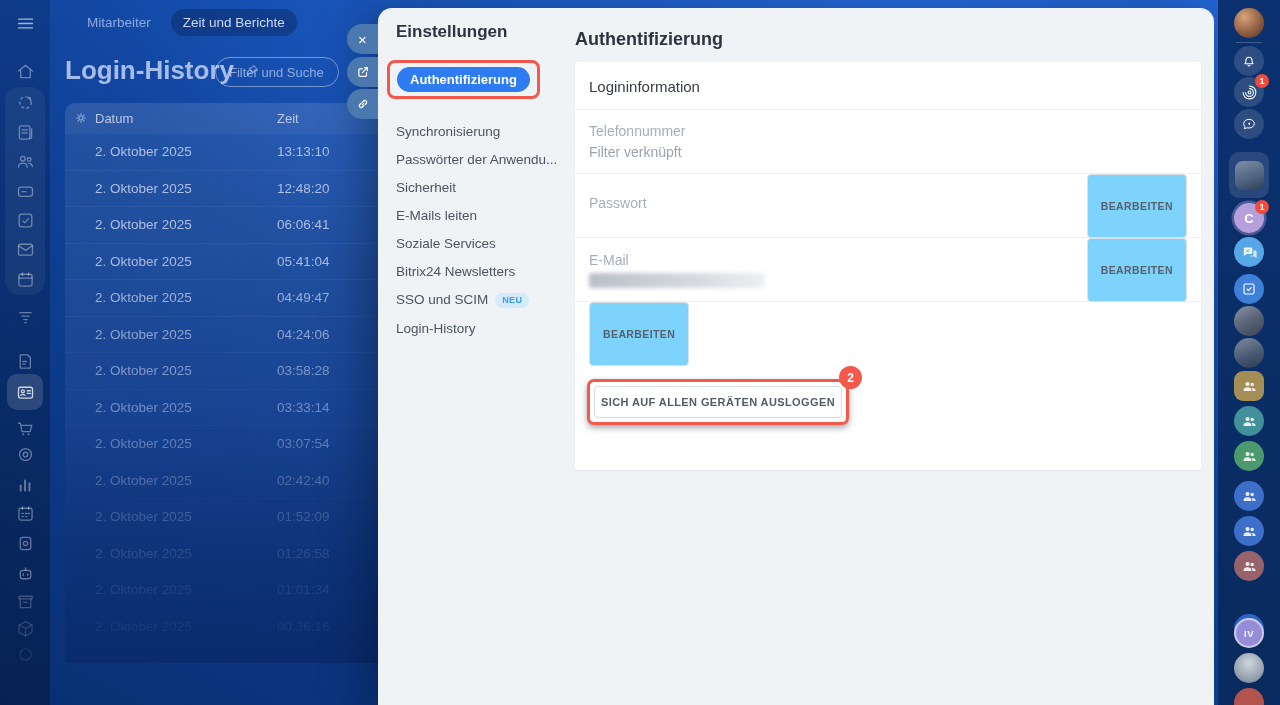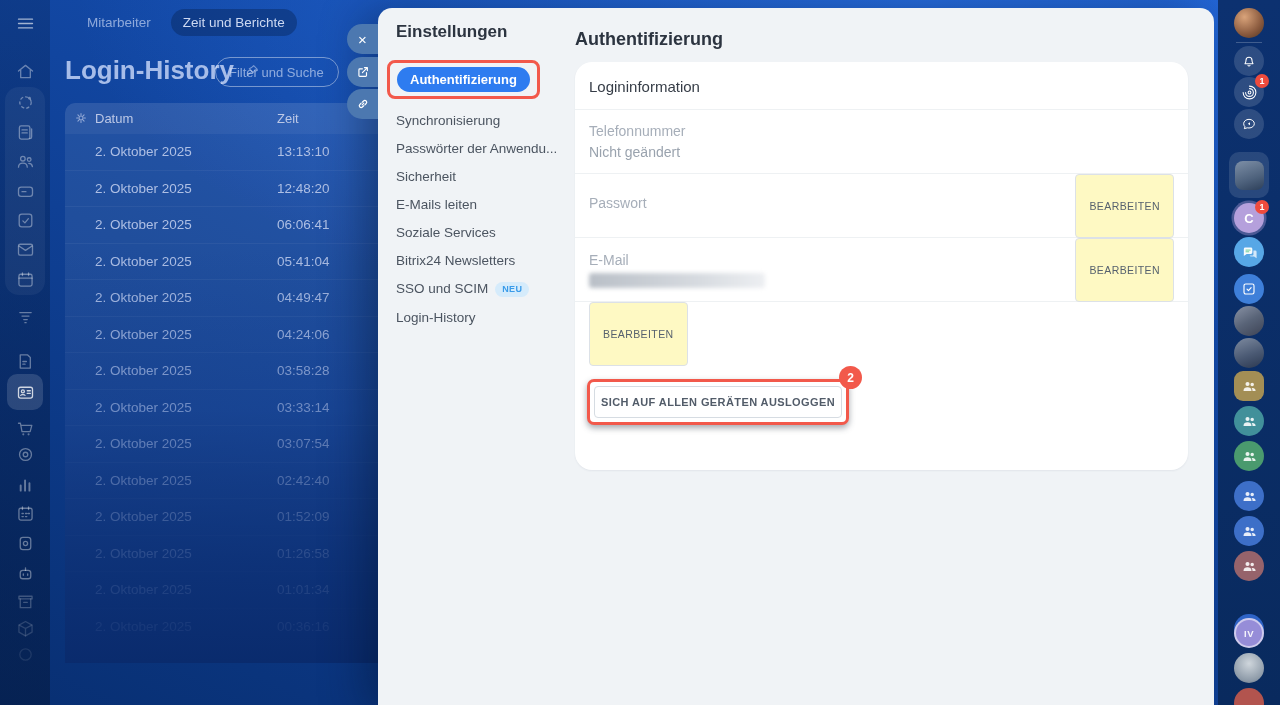--- a/index.html
+++ b/index.html
@@ -41,36 +41,36 @@
 .modal{position:absolute;left:378px;top:8px;width:836px;height:697px;background:#f0f3f6;border-radius:14px 14px 0 0;box-shadow:-14px 6px 44px rgba(2,16,44,.42);z-index:10}
 .edge-btn{position:absolute;left:-31px;width:31px;height:30px;background:#4c78b0;border-radius:15px 0 0 15px;display:flex;align-items:center;justify-content:center;color:#fff;cursor:pointer}
 .edge-close{top:16px;font-size:15px;line-height:1}
 .edge-ext{top:49px}
 .edge-link{top:81px}
 
 .menu{position:absolute;left:0;top:0;width:182px;padding:14px 0 0 18px}
 .menu-title{font-size:17px;font-weight:700;color:#2c3440;margin-bottom:18px}
 .ann1{display:inline-block;border:3px solid #f2594b;border-radius:8px;padding:4px 7px;margin-left:-9px}
 .pill{display:inline-block;background:#2e7cf0;color:#fff;font-size:13px;font-weight:700;padding:5px 13px;border-radius:14px;cursor:pointer}
-.menu-list{list-style:none;margin-top:14px}
+.menu-list{list-style:none;margin-top:25px}
 .menu-list li{font-size:13.5px;color:#4b5460;margin:13px 0;cursor:pointer;white-space:nowrap}
 .neu{display:inline-block;margin-left:7px;background:#d5ebfb;color:#3b9be9;font-size:9px;font-weight:700;padding:2.5px 7px;border-radius:9px;vertical-align:1px;letter-spacing:.3px}
 .neu:empty{display:none}
 
 .content{position:absolute;left:182px;top:0;right:0;bottom:0}
 .content-title{position:absolute;left:15px;top:21px;font-size:18px;font-weight:700;color:#2c3440}
-.card{position:absolute;left:15px;right:26px;top:54px;height:408px;background:#fff;border-radius:17px;box-shadow:0 1px 2px rgba(40,60,90,.07)}
+.card{position:absolute;left:15px;right:13px;top:54px;height:408px;background:#fff;border-radius:2px;box-shadow:0 1px 2px rgba(40,60,90,.07)}
 .card-title{padding:16px 14px 14px;font-size:15px;color:#363d47;border-bottom:1px solid #eef1f3}
 .frow{display:flex;align-items:center;justify-content:space-between;height:64px;padding:0 14px;border-bottom:1px solid #eef1f3}
 .frow.last{border-bottom:none}
 .lbl{font-size:14px;color:#a6aeb9;margin-bottom:5px}
 .val{font-size:14px;color:#333b45}
 .val.muted{color:#9aa3ae}
 .redacted{width:176px;height:15px;margin-top:3px;border-radius:3px;background:linear-gradient(90deg,#b9bfc7,#d8dce1 65%,#edeff2);filter:blur(2px)}
-.btn-edit{font-size:10.5px;font-weight:400;letter-spacing:.4px;color:#56616e;background:#fef9c3;border:1px solid #dce1e7;border-radius:4px;padding:25px 13px;cursor:pointer;font-family:"Liberation Sans",sans-serif}
+.btn-edit{font-size:10.5px;font-weight:700;letter-spacing:.4px;color:#56616e;background:#7dd3fc;border:1px solid #dce1e7;border-radius:4px;padding:25px 13px;cursor:pointer;font-family:"Liberation Sans",sans-serif}
 .logout-zone{position:relative;margin:13px 0 0 12px;display:inline-block}
 .ann2{position:relative;display:inline-block;border:3px solid #f2594b;border-radius:7px;padding:4px;background:#fff;box-shadow:0 3px 6px rgba(55,65,78,.45)}
 .btn-logout{font-size:11px;font-weight:700;letter-spacing:.4px;color:#525c69;background:#fff;border:1px solid #d6dce2;border-radius:4px;padding:9px 6px;cursor:pointer;font-family:"Liberation Sans",sans-serif}
 .badge2{position:absolute;top:-13px;right:-13px;width:23px;height:23px;border-radius:50%;background:#f2594b;color:#fff;font-size:12px;font-weight:700;display:flex;align-items:center;justify-content:center}
 
 .rsb{position:absolute;right:0;top:0;bottom:0;width:62px;z-index:11;background:linear-gradient(180deg,#0c3170,#092a5e)}
 .rsi{position:absolute;left:50%;transform:translateX(-50%);width:30px;height:30px;border-radius:50%;display:flex;align-items:center;justify-content:center;cursor:pointer}
 .ghost{background:rgba(255,255,255,.14)}
 .rdiv{position:absolute;left:50%;transform:translateX(-50%);top:42px;width:26px;height:1px;background:rgba(255,255,255,.22)}
 .rbadge{position:absolute;top:-3px;right:-5px;min-width:14px;height:14px;border-radius:7px;background:#ef4b3d;color:#fff;font-size:9px;font-weight:700;display:flex;align-items:center;justify-content:center;padding:0 3px}
@@ -357,21 +357,21 @@
   </div>
 
   <div class="content">
     <div class="content-title">Authentifizierung</div>
     <div class="card">
       <div class="card-title">Logininformation</div>
 
       <div class="frow">
         <div>
           <div class="lbl">Telefonnummer</div>
-          <div class="val muted">Nicht geändert</div>
+          <div class="val muted">Filter verknüpft</div>
         </div>
       </div>
 
       <div class="frow">
         <div>
           <div class="lbl">Passwort</div>
         </div>
         <button class="btn-edit">BEARBEITEN</button>
       </div>
 

